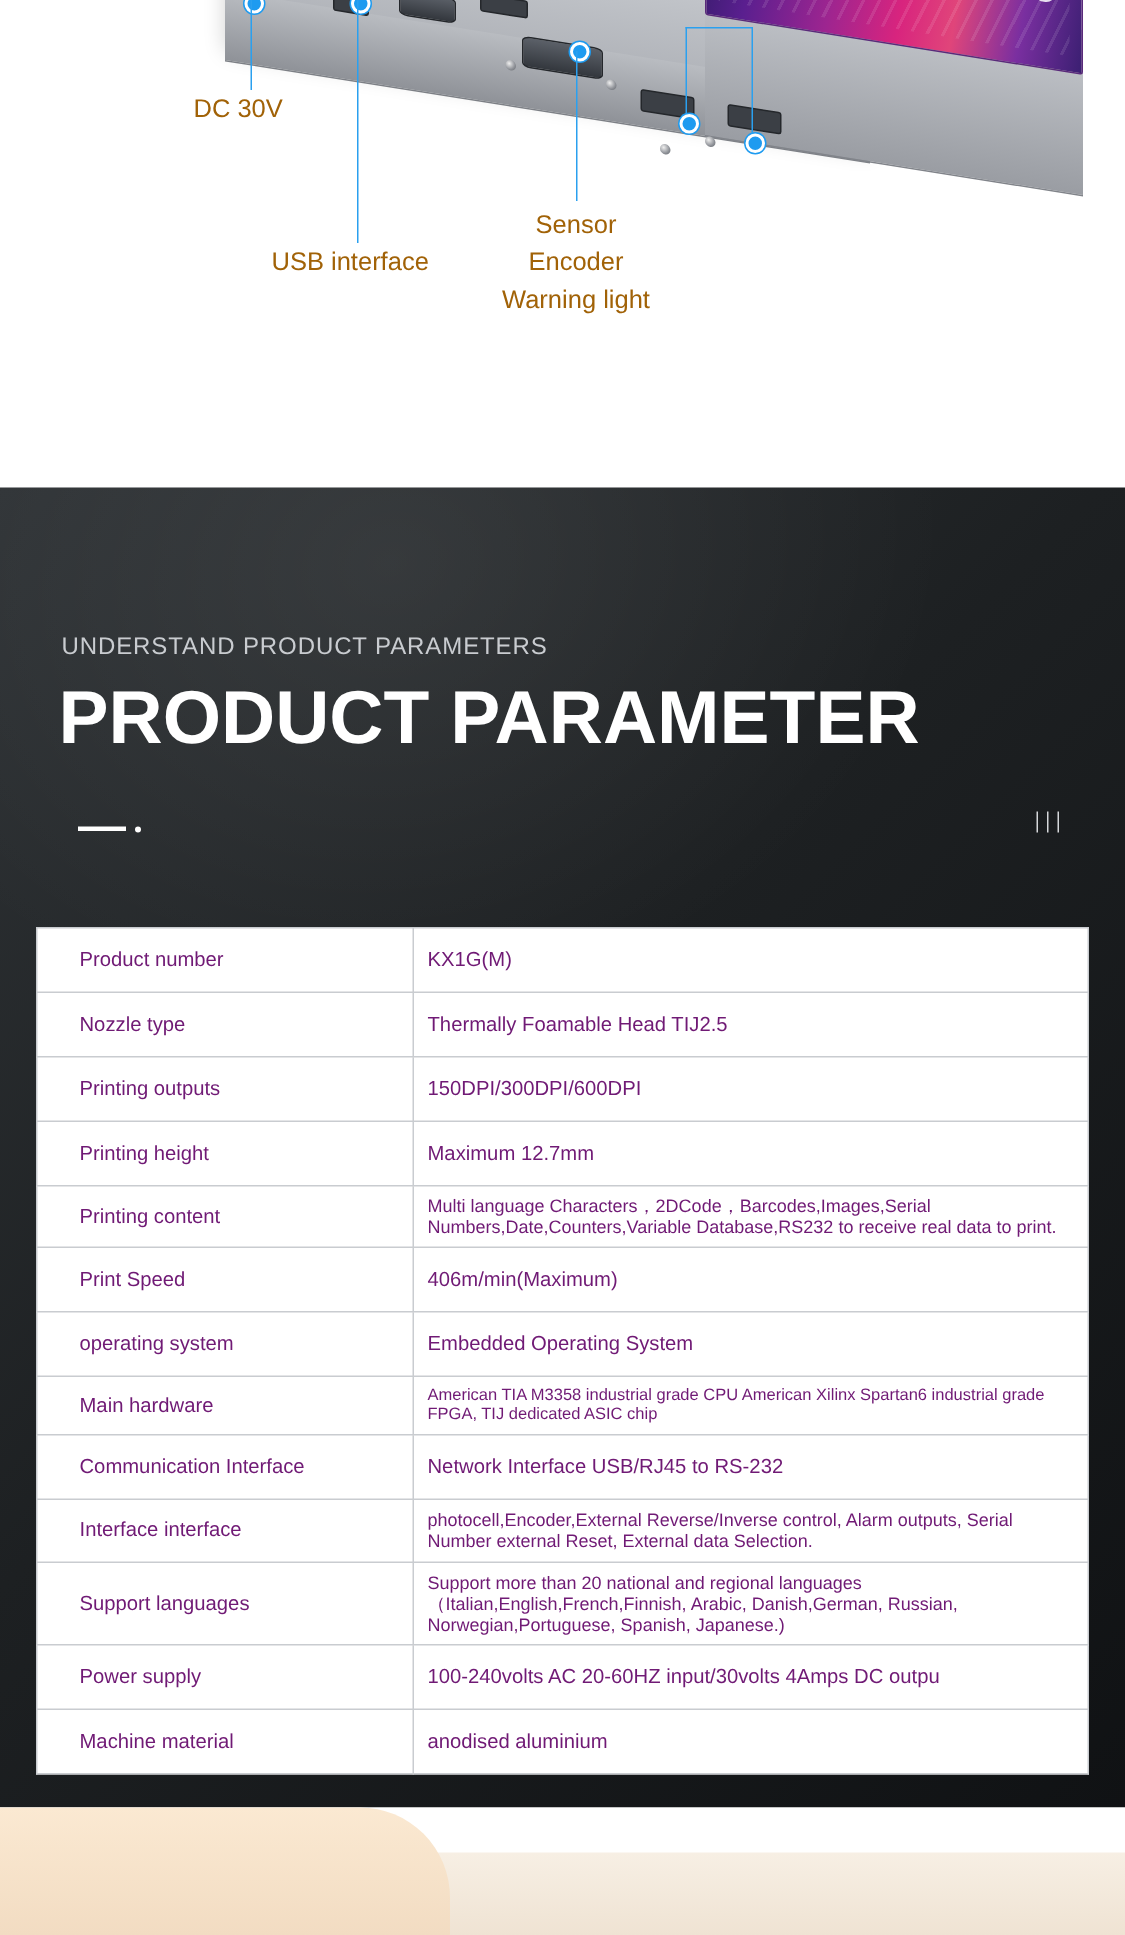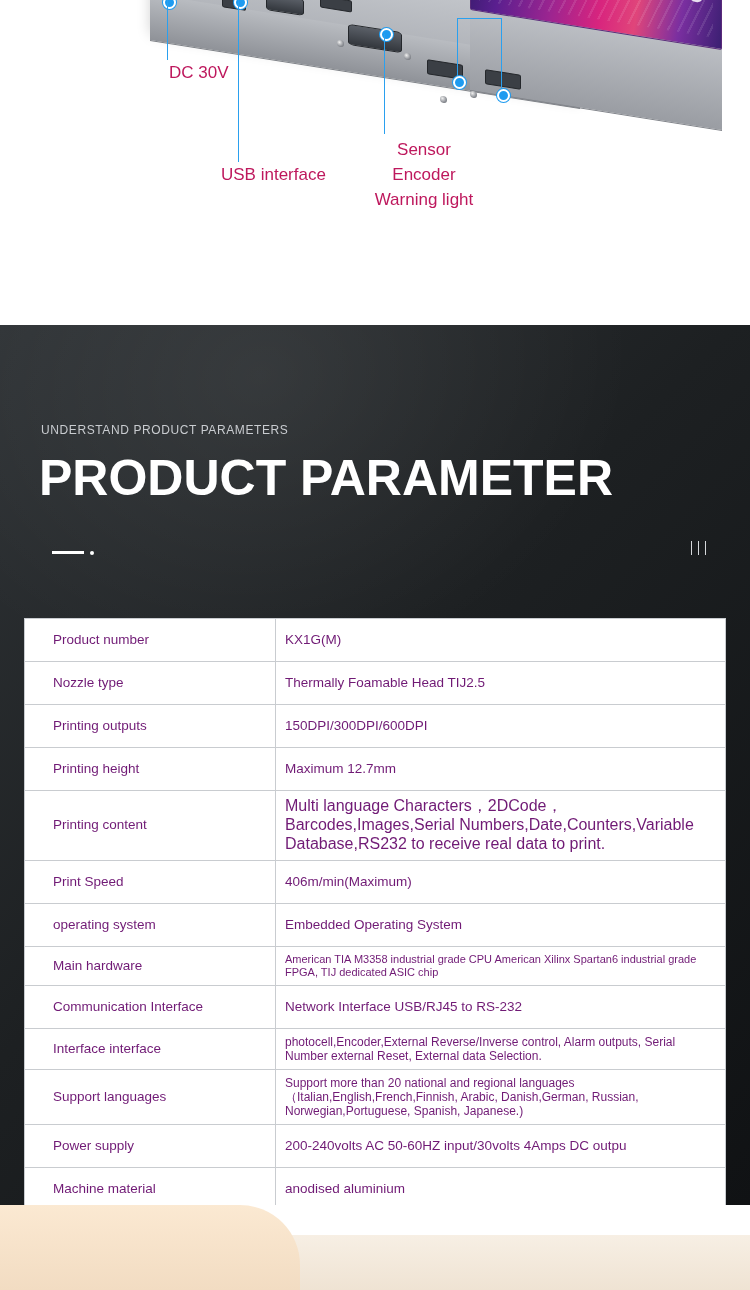--- a/index.html
+++ b/index.html
@@ -124,26 +124,25 @@
     background: #2aa0ef;
     width: 1px;
   }
   .leader-h {
     position: absolute;
     background: #2aa0ef;
     height: 1px;
   }
   .callout-text {
     position: absolute;
-    color: #be185d;
+    color: #a16207;
     font-size: 17px;
     line-height: 25px;
     font-family: "Liberation Sans", sans-serif;
     white-space: pre;
-    margin-left: 40px;
   }
   .callout-text.center { text-align: center; }
 
   
   .param-section {
     position: absolute;
     left: 0;
     top: 325px;
     width: 750px;
     height: 880px;
@@ -158,21 +157,21 @@
     width: 760px;
     height: 620px;
     background: radial-gradient(ellipse at center, rgba(255,255,255,.07) 0%, rgba(255,255,255,0) 70%);
     transform: rotate(-12deg);
   }
   .eyebrow {
     position: absolute;
     left: 41px;
     top: 98px;
     color: #c9ccd0;
-    font-size: 12px;
+    font-size: 16px;
     letter-spacing: .6px;
     font-family: "Liberation Sans", sans-serif;
   }
   .big-title {
     position: absolute;
     left: 39px;
     top: 124px;
     color: #ffffff;
     font-size: 50px;
     font-weight: bold;
@@ -335,21 +334,21 @@
       <tr class="tall">
         <td class="k">Printing outputs</td>
         <td class="v">150DPI/300DPI/600DPI</td>
       </tr>
       <tr class="tall">
         <td class="k">Printing height</td>
         <td class="v">Maximum 12.7mm</td>
       </tr>
       <tr>
         <td class="k">Printing content</td>
-        <td class="v" style="font-size:16px;">Multi language Characters，2DCode，Barcodes,Images,Serial Numbers,Date,Counters,Variable Database,RS232 to receive real data to print.</td>
+        <td class="v" style="font-size:12px;">Multi language Characters，2DCode，Barcodes,Images,Serial Numbers,Date,Counters,Variable Database,RS232 to receive real data to print.</td>
       </tr>
       <tr class="tall">
         <td class="k">Print Speed</td>
         <td class="v">406m/min(Maximum)</td>
       </tr>
       <tr class="tall">
         <td class="k">operating system</td>
         <td class="v">Embedded Operating System</td>
       </tr>
       <tr>
@@ -363,21 +362,21 @@
       <tr>
         <td class="k">Interface interface</td>
         <td class="v" style="font-size:12px;">photocell,Encoder,External Reverse/Inverse control, Alarm outputs, Serial Number external Reset, External data Selection.</td>
       </tr>
       <tr>
         <td class="k">Support languages</td>
         <td class="v" style="font-size:12px;">Support more than 20 national and regional languages（Italian,English,French,Finnish, Arabic, Danish,German, Russian, Norwegian,Portuguese, Spanish, Japanese.)</td>
       </tr>
       <tr class="tall">
         <td class="k">Power supply</td>
-        <td class="v">200-240volts AC 50-60HZ input/30volts 4Amps DC outpu</td>
+        <td class="v">100-240volts AC 20-60HZ input/30volts 4Amps DC outpu</td>
       </tr>
       <tr class="tall">
         <td class="k">Machine material</td>
         <td class="v">anodised aluminium</td>
       </tr>
 
     </tbody>
   </table>
 </div>
 

